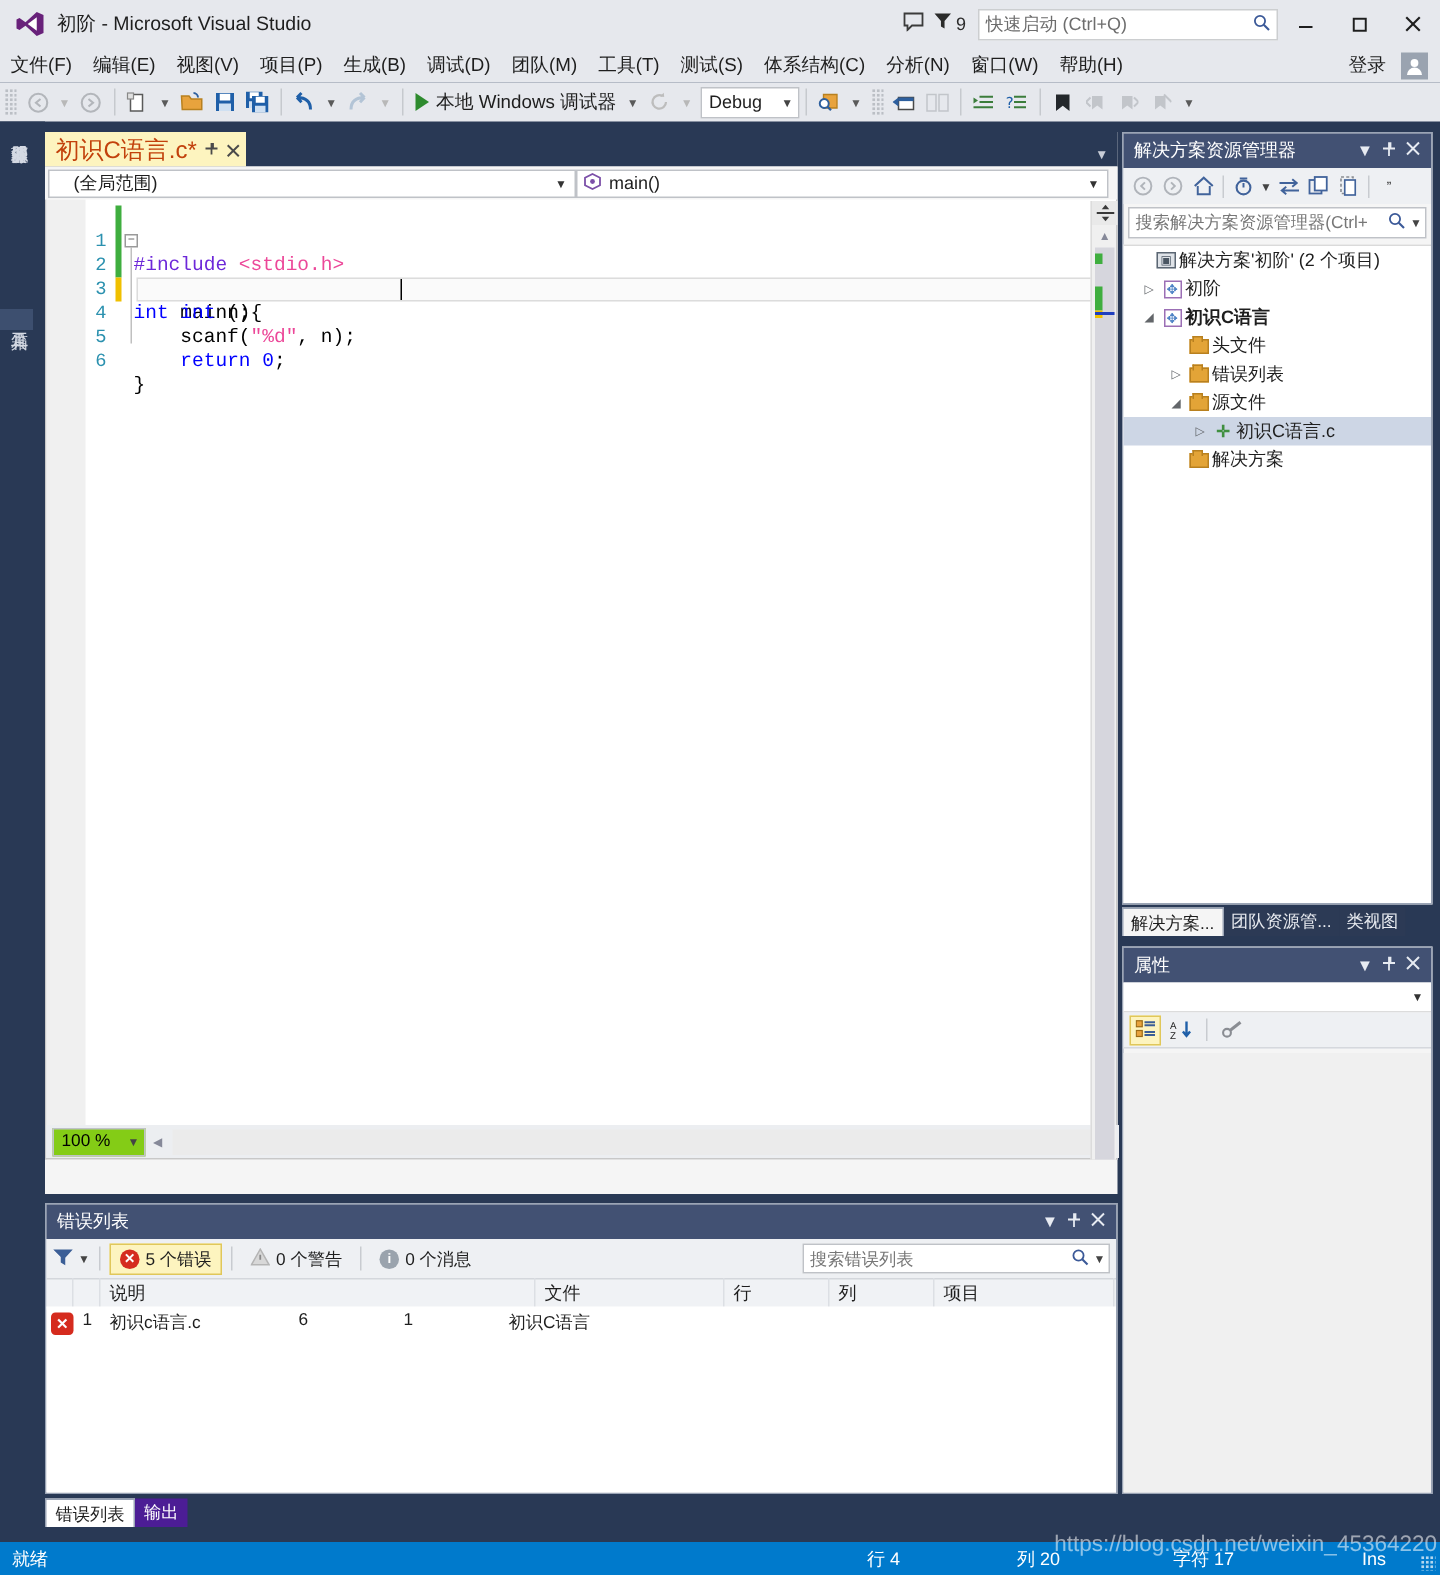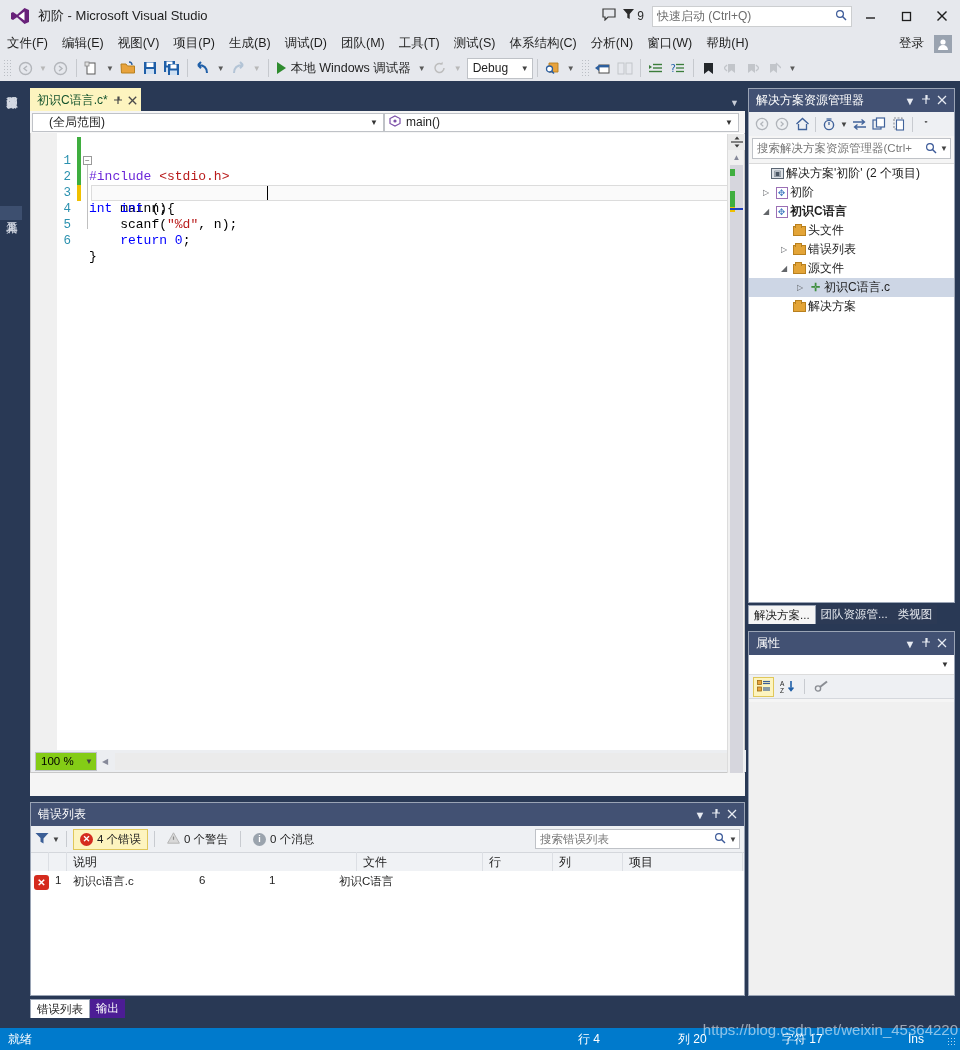--- a/index.html
+++ b/index.html
@@ -107,21 +107,21 @@
     background: #f5f5f5;
   }
   .tabstrip {
     position: absolute; left: 0; top: 0; width: 715px; height: 23px;
     background: #293955; display: flex; align-items: flex-end;
   }
   .etab {
     height: 23px; background: #fdf4bf; display:flex; align-items:center;
     padding: 0 4px 0 7px; gap: 5px; border-top: 2px solid #fdf4bf;
   }
-  .etab .tname { font-size: 12px; color: #14532d; }
+  .etab .tname { font-size: 16px; color: #c2410c; }
   .etab .pin { color:#4a4a4a; font-size: 11px; }
   .etab .cls { color:#4a4a4a; font-size: 12px; }
   .tabstrip-right { margin-left:auto; color:#c8cdd7; font-size:9px; padding: 0 6px 3px 0;}
 
   .navbar {
     position: absolute; left: 0; top: 23px; width: 715px; height: 22px;
     background: #f5f5f5; display: flex; align-items: center; padding: 0 2px;
   }
   .nav-combo {
     height: 19px; background:#fff; border:1px solid #bfc2c7;
@@ -144,21 +144,21 @@
     position: relative; height: 16px; line-height: 16px;
     font-family: "Liberation Mono", monospace; font-size: 13px; white-space: pre;
   }
   .lnum {
     position:absolute; left: 0; width: 40px; text-align: right;
     color: #2b91af; font-family: "Liberation Mono", monospace; font-size: 12.5px;
   }
   .ctext { position:absolute; left: 58px; }
   .kw { color: #0000ff; }
   .pp { color: #6d28d9; }
-  .str { color: #b91c1c; }
+  .str { color: #ec4899; }
   .num { color: #0000ff; }
   .plain { color: #000; }
   .fold {
     position:absolute; left: 52px; top: 3px; width:9px; height:9px;
     border: 1px solid #9a9a9a; color:#5a5a5a; font-size:8px; line-height:7px; text-align:center; background:#fff;
   }
   .vline { position:absolute; left: 56px; width:1px; background:#c0c0c0; }
   .curline-box {
     position:absolute; left: 60px; height: 16px; border: 1px solid #dcdcdc; background: #fafafa;
   }
@@ -821,21 +821,21 @@
         <span>
           <svg width="14" height="12" viewBox="0 0 14 12">
               <path d="M0.5 1 h13 l-5 5.5 v5 l-3 -1.8 v-3.7 z" fill="#3b5e96"></path>
             </svg>
         </span>
         <span style="font-size:8px;color:#444;">▼</span>
       </div>
       <div class="el-sep"></div>
       <div class="el-chip on">
         <span class="icon-err">✕</span>
-        <span>4 个错误</span>
+        <span>5 个错误</span>
       </div>
       <div class="el-sep"></div>
       <div class="el-chip">
         <span>
           <svg width="13" height="12" viewBox="0 0 13 12">
               <path d="M6.5 0.8 L12.4 11.2 H0.6 z" fill="#d8d8d8" stroke="#b5b5b5" stroke-width="1"></path>
               <line x1="6.5" y1="4.5" x2="6.5" y2="7.8" stroke="#8a8a8a" stroke-width="1.2"></line>
             </svg>
         </span>
         <span>0 个警告</span>

